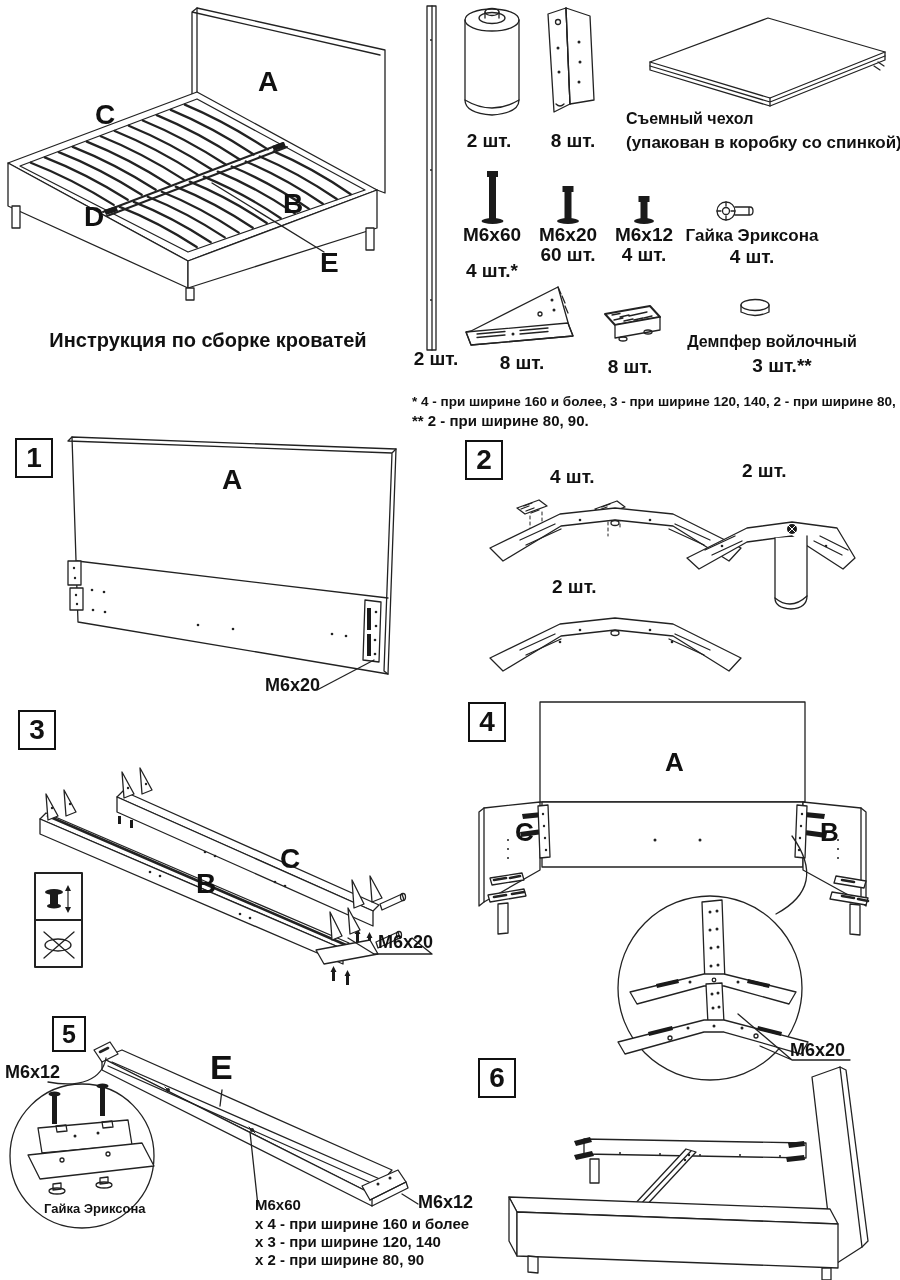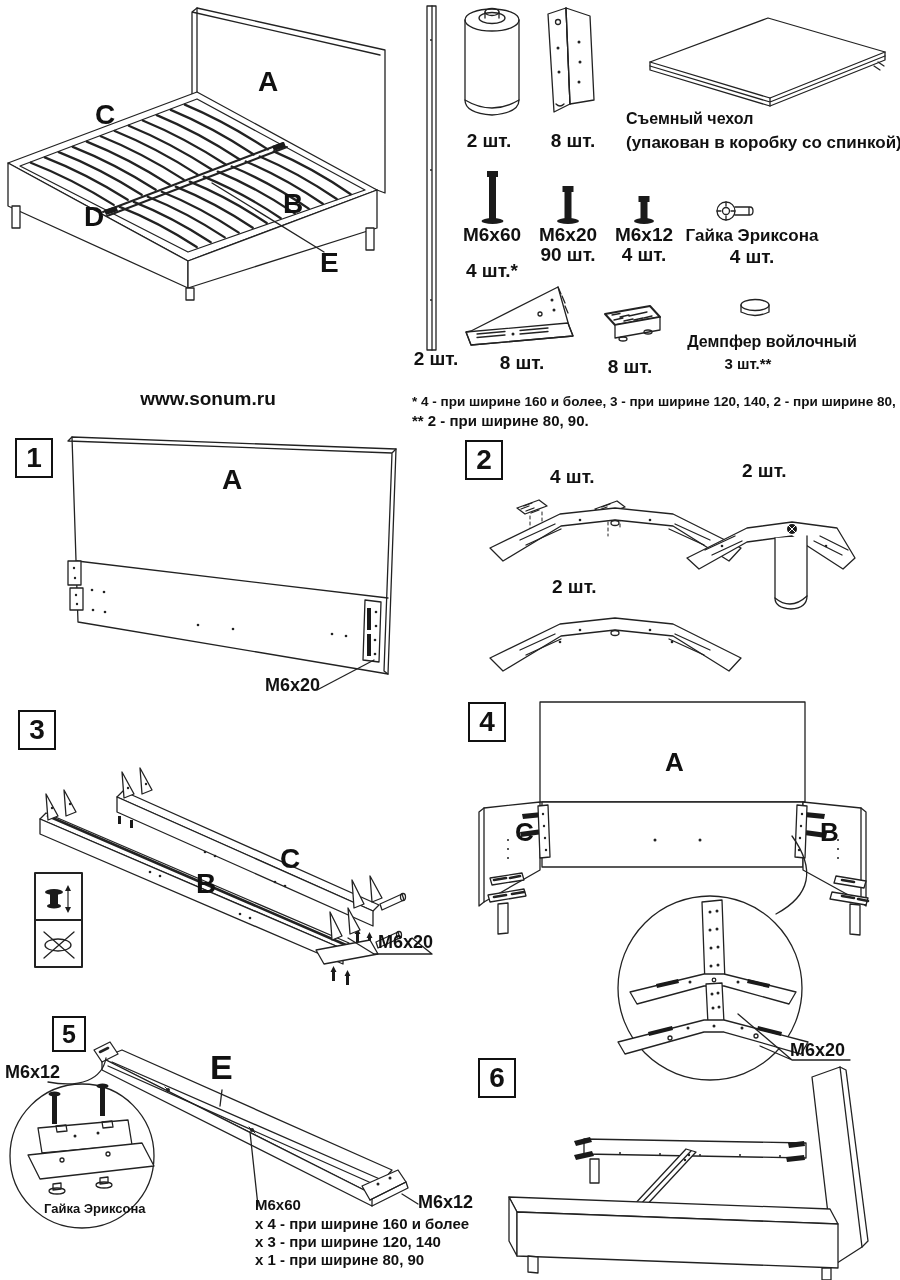--- a/index.html
+++ b/index.html
@@ -69,21 +69,21 @@
     <path class="w" d="M12,206 h8 v22 h-8 z M186,288 h8 v12 h-8 z M366,228 h8 v22 h-8 z"></path>
 
     <path d="M212,183 L324,252"></path>
   </svg>
   <div class="lbl" style="left:258px;top:66px;font-size:28px">A</div>
   <div class="lbl" style="left:95px;top:99px;font-size:28px">C</div>
   <div class="lbl" style="left:84px;top:201px;font-size:28px">D</div>
   <div class="lbl" style="left:283px;top:188px;font-size:28px">B</div>
   <div class="lbl" style="left:320px;top:247px;font-size:28px">E</div>
 
-  <div class="lbl ctr" style="left:38px;top:388px;width:340px;font-size:19px">www.sonum.ru</div>
+  <div class="lbl ctr" style="left:38px;top:329px;width:340px;font-size:20px">Инструкция по сборке кроватей</div>
 
   <svg style="left:408px;top:0" width="492" height="392" viewBox="0 0 492 392">
 
     <g>
       <rect x="19" y="6" width="9" height="344"></rect>
         <path d="M24,6 V350"></path>
       <circle class="dot" cx="23" cy="40" r="1"></circle>
         <circle class="dot" cx="23" cy="170" r="1"></circle>
         <circle class="dot" cx="23" cy="300" r="1"></circle>
     </g>
@@ -166,29 +166,29 @@
   </svg>
 
   <div class="lbl ctr" style="left:405px;top:348px;width:62px;font-size:19px">2 шт.</div>
   <div class="lbl ctr" style="left:458px;top:130px;width:62px;font-size:19px">2 шт.</div>
   <div class="lbl ctr" style="left:542px;top:130px;width:62px;font-size:19px">8 шт.</div>
   <div class="lbl" style="left:626px;top:110px;font-size:16px">Съемный чехол</div>
   <div class="lbl" style="left:626px;top:133px;font-size:17px">(упакован в коробку со спинкой)</div>
   <div class="lbl ctr" style="left:452px;top:224px;width:80px;font-size:19px">М6х60</div>
   <div class="lbl ctr" style="left:452px;top:260px;width:80px;font-size:19px">4 шт.*</div>
   <div class="lbl ctr" style="left:528px;top:224px;width:80px;font-size:19px">М6х20</div>
-  <div class="lbl ctr" style="left:528px;top:244px;width:80px;font-size:19px">90 шт.</div>
+  <div class="lbl ctr" style="left:528px;top:244px;width:80px;font-size:19px">60 шт.</div>
   <div class="lbl ctr" style="left:604px;top:224px;width:80px;font-size:19px">М6х12</div>
   <div class="lbl ctr" style="left:604px;top:244px;width:80px;font-size:19px">4 шт.</div>
   <div class="lbl ctr" style="left:682px;top:226px;width:140px;font-size:17px">Гайка Эриксона</div>
   <div class="lbl ctr" style="left:682px;top:246px;width:140px;font-size:19px">4 шт.</div>
   <div class="lbl ctr" style="left:490px;top:352px;width:64px;font-size:19px">8 шт.</div>
   <div class="lbl ctr" style="left:598px;top:356px;width:64px;font-size:19px">8 шт.</div>
   <div class="lbl ctr" style="left:682px;top:333px;width:180px;font-size:16px">Демпфер войлочный</div>
-  <div class="lbl ctr" style="left:658px;top:355px;width:180px;font-size:15px">3 шт.**</div>
+  <div class="lbl ctr" style="left:692px;top:355px;width:180px;font-size:19px">3 шт.**</div>
   <div class="lbl" style="left:412px;top:394px;font-size:13.5px">* 4 - при ширине 160 и более, 3 - при ширине 120, 140, 2 - при ширине 80, 90.</div>
   <div class="lbl" style="left:412px;top:412px;font-size:15px">** 2 - при ширине 80, 90.</div>
 
   <div class="stepbox" style="left:15px;top:438px">1</div>
   <svg style="left:50px;top:428px" width="370" height="280" viewBox="0 0 370 280">
     <path class="w" d="M22,9 L346,21 L338,246 L28,194 Z"></path>
     <path d="M22,9 L18,13 L342,25 M346,21 L342,25 M342,25 L334,243 L338,246"></path>
     <path d="M27,133 L338,170"></path>
     <g>
       <rect class="w" x="18" y="133" width="13" height="24"></rect>
@@ -434,21 +434,21 @@
     <path d="M258,198 L250,124"></path>
     <path d="M418,196 L402,186"></path>
   </svg>
   <div class="lbl" style="left:5px;top:1062px;font-size:18px">М6х12</div>
   <div class="lbl" style="left:210px;top:1048px;font-size:34px">E</div>
   <div class="lbl" style="left:418px;top:1192px;font-size:18px">М6х12</div>
   <div class="lbl" style="left:44px;top:1202px;font-size:13px">Гайка Эриксона</div>
   <div class="lbl" style="left:255px;top:1196px;font-size:15px">М6х60</div>
   <div class="lbl" style="left:255px;top:1215px;font-size:15px">х 4 - при ширине 160 и более</div>
   <div class="lbl" style="left:255px;top:1233px;font-size:15px">х 3 - при ширине 120, 140</div>
-  <div class="lbl" style="left:255px;top:1251px;font-size:15px">х 1 - при ширине 80, 90</div>
+  <div class="lbl" style="left:255px;top:1251px;font-size:15px">х 2 - при ширине 80, 90</div>
 
   <div class="stepbox" style="left:478px;top:1058px">6</div>
   <svg style="left:470px;top:1055px" width="430" height="225" viewBox="0 0 430 225">
     <g>
       <path class="w" d="M342,22 L370,12 L392,192 L364,210 Z"></path>
       <path d="M370,12 L376,15 L398,186 L392,192"></path>
     </g>
     <g>
       <path class="w" d="M114,84 L336,88 L336,103 L114,99 Z"></path>
       <circle class="dot" cx="150" cy="98" r="1"></circle>

